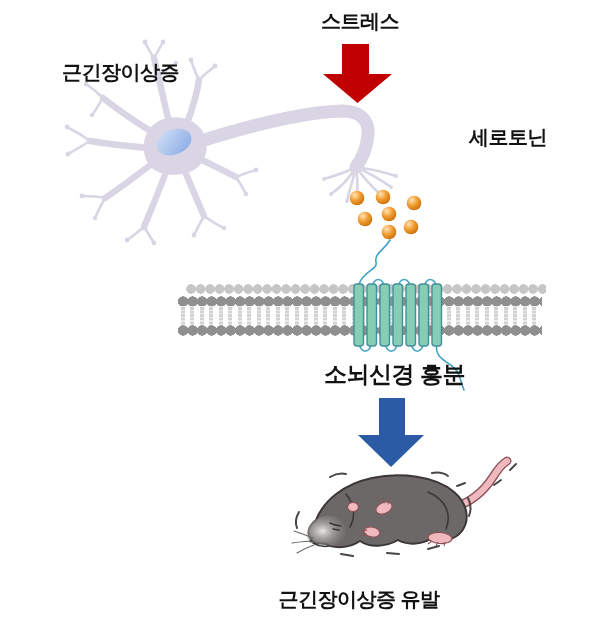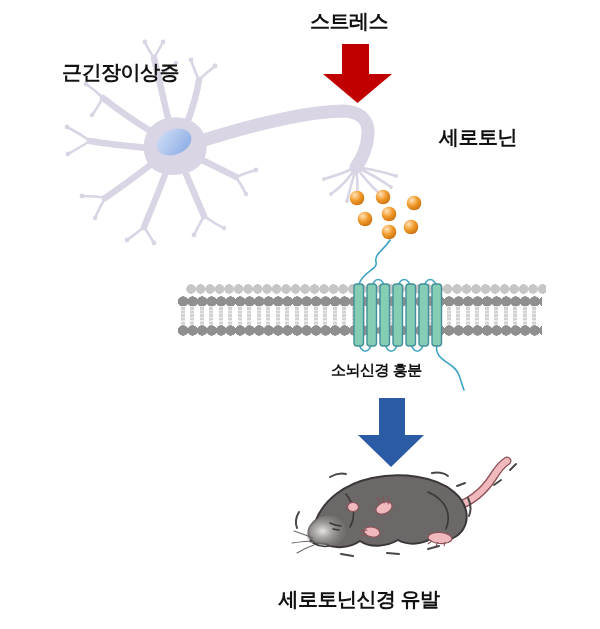--- a/index.html
+++ b/index.html
@@ -5,25 +5,25 @@
   html,body{margin:0;padding:0;background:#fff;}
   .stage{
     position:relative;width:600px;height:629px;background:var(--background,#fff);
     overflow:hidden;font-family:"Liberation Sans",sans-serif;
   }
   
   .lbl{
     position:absolute;font-weight:700;color:var(--text,#121212);
     white-space:nowrap;letter-spacing:-0.5px;line-height:1.2;
   }
-  .lbl-stress{left:279px;top:9px;width:140px;text-align:center;font-size:20px;font-family:Liberation Serif, serif;}
+  .lbl-stress{left:290px;top:9px;width:140px;text-align:center;font-size:20px;font-family:Liberation Serif, serif;}
   .lbl-neuron{left:62px;top:60px;font-size:20px;}
-  .lbl-release{left:439px;top:123px;width:132px;text-align:left;font-size:20px;line-height:28px;}
+  .lbl-release{left:415px;top:123px;width:132px;text-align:right;font-size:20px;line-height:28px;}
   .lbl-receptor{left:433px;top:231px;font-size:25px;letter-spacing:0;}
-  .lbl-excite{left:331px;top:361px;width:150px;text-align:left;font-size:15px;}
+  .lbl-excite{left:315px;top:361px;width:150px;text-align:right;font-size:23px;}
   .lbl-dystonia{left:264px;top:587px;width:190px;text-align:center;font-size:20px;}
   
   .mem{position:absolute;z-index:1;}
   .mem-back{
     left:186px;top:283px;width:360px;height:12px;
     background-image:radial-gradient(circle at 5px 6px,var(--mem_back,#C6C6C6) 0 4.6px,transparent 4.9px);
     background-size:9.5px 12px;background-repeat:repeat-x;
   }
   .mem-top{
     left:178px;top:295px;width:364px;height:13px;
@@ -209,14 +209,14 @@
       </g>
     </g>
   </svg>
 
   <div class="txt lbl lbl-stress">스트레스</div>
   <div class="txt lbl lbl-neuron">근긴장이상증</div>
   <div class="txt lbl lbl-release">
     <div>세로토닌</div>
   </div>
   <div class="txt lbl lbl-excite">소뇌신경 흥분</div>
-  <div class="txt lbl lbl-dystonia">세로토닌신경 유발</div>
+  <div class="txt lbl lbl-dystonia">근긴장이상증 유발</div>
 </div>
 
 </body></html>

